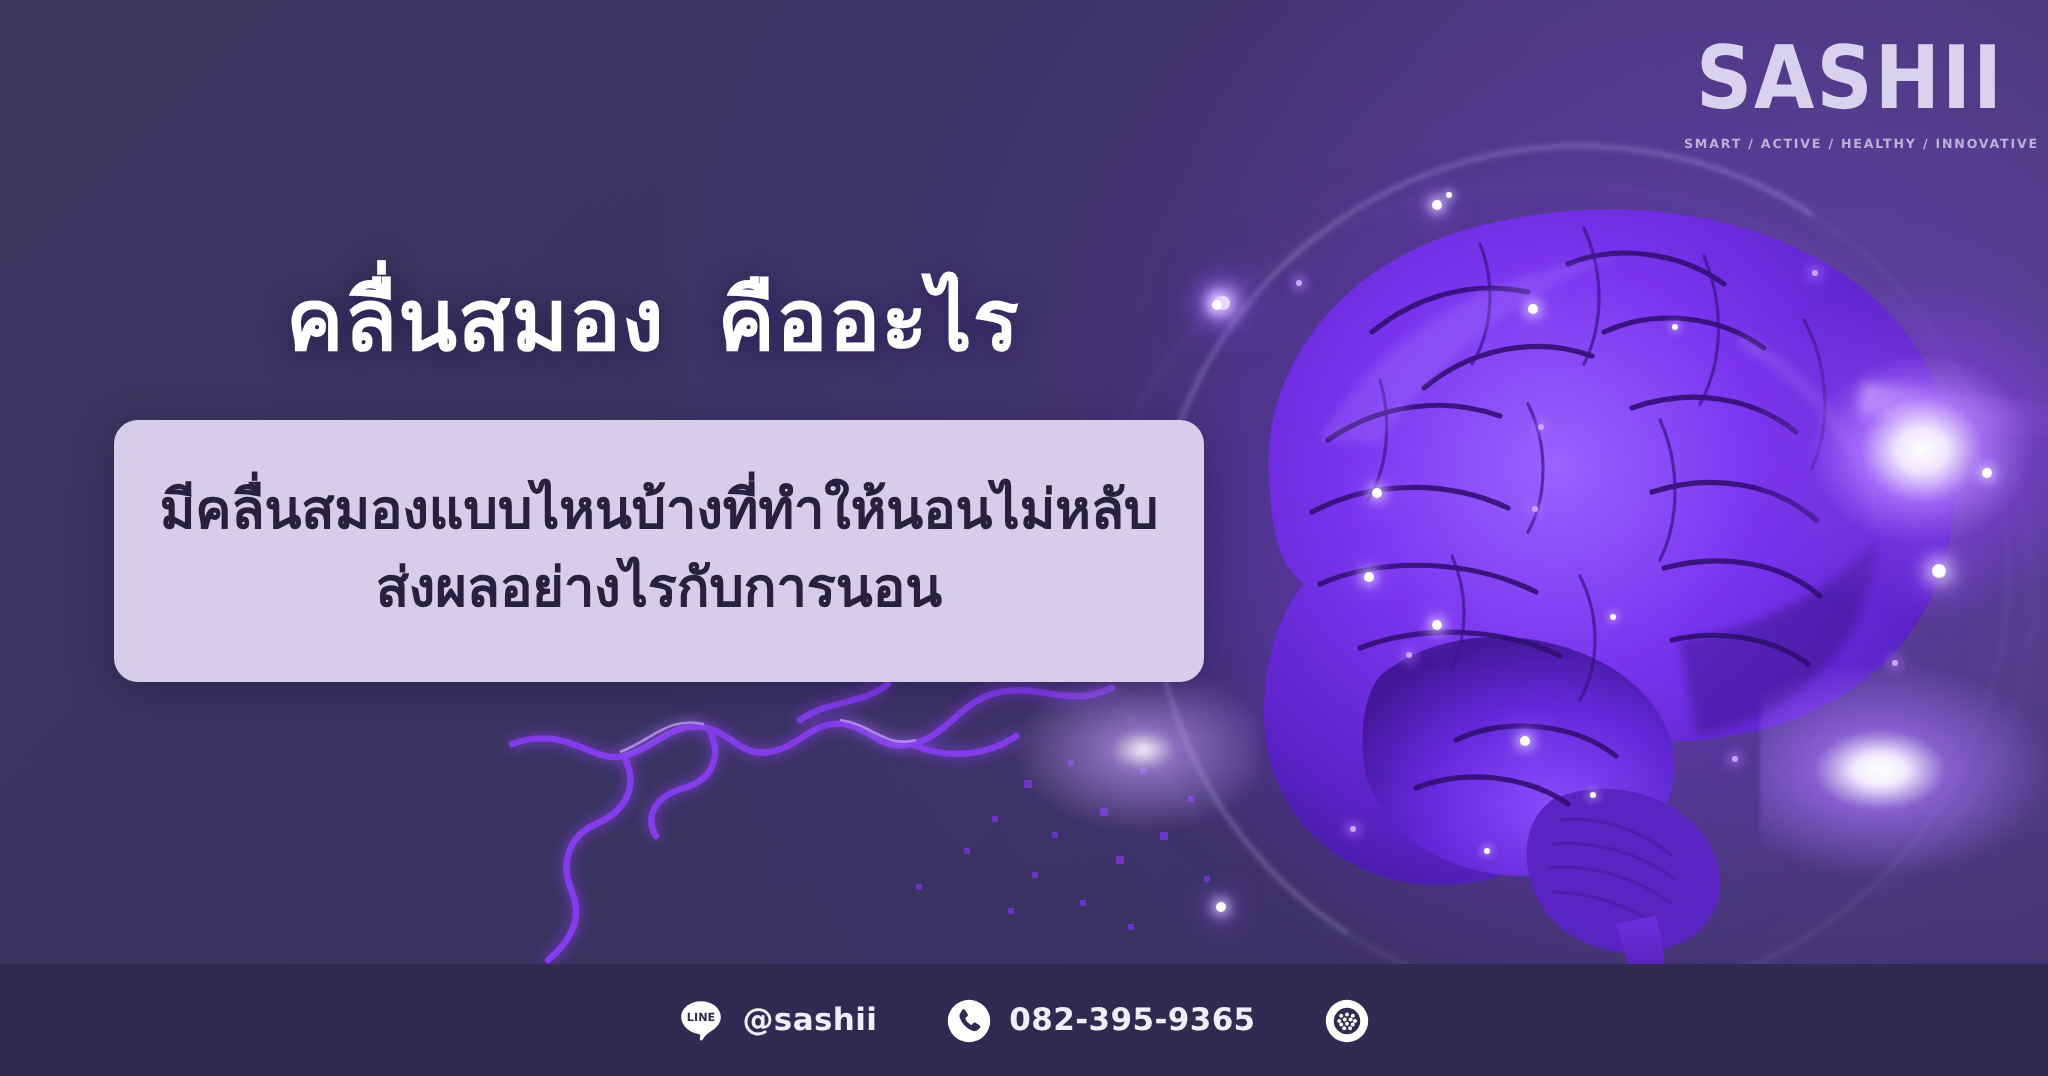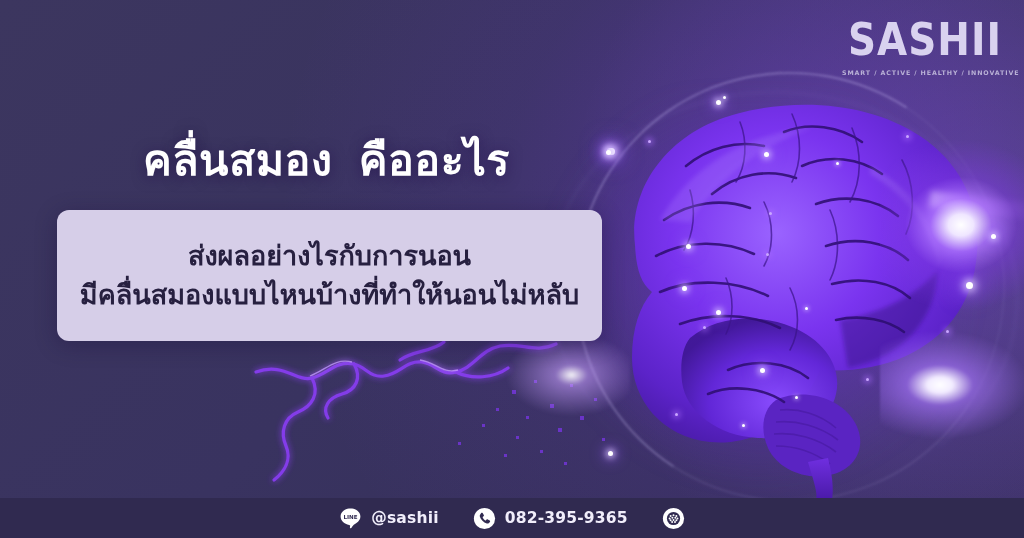--- a/index.html
+++ b/index.html
@@ -144,21 +144,21 @@
     color:#272040;
     font-size:27px;
     font-weight:600;
     line-height:1.22;
     white-space:nowrap;
   }
 
   
   .footer {
     position:absolute; left:0; bottom:0;
-    width:1024px; height:40px;
+    width:1024px; height:56px;
     background:#302a50;
     display:flex;
     align-items:center;
     justify-content:center;
     gap:34px;
   }
   .fitem { display:flex; align-items:center; gap:9px; }
   .fitem .label {
     color:#f1eefb;
     font-size:15.5px;
@@ -351,22 +351,22 @@
   <div class="dot sm violet" style="left:946px; top:330px;"></div>
 
   <div class="logo">
     <div class="logo-mark">SASHII</div>
     <div class="logo-tag">SMART / ACTIVE / HEALTHY / INNOVATIVE</div>
   </div>
 
   <div class="headline">คลื่นสมอง คืออะไร</div>
 
   <div class="subcard">
+    <div class="subline">มีคลื่นสมองแบบไหนบ้างที่ทำให้นอนไม่หลับ</div>
     <div class="subline">ส่งผลอย่างไรกับการนอน</div>
-    <div class="subline">มีคลื่นสมองแบบไหนบ้างที่ทำให้นอนไม่หลับ</div>
   </div>
 
   <div class="footer">
 
     <div class="fitem">
       <span class="ficon">
         <svg width="23" height="23" viewBox="0 0 23 23">
           <path d="M11.5 1.6c5.5 0 9.9 3.5 9.9 7.9 0 2.6-1.5 4.9-4 6.5-2.1 1.4-3.4 2.4-4.1 3.4-.5.8-1.1 1.9-1.9 1.9-.6 0-.5-.9-.4-1.5.1-.5.2-1 .1-1.3-.1-.3-.5-.4-1-.5C5.3 17.1 1.6 13.6 1.6 9.5c0-4.4 4.4-7.9 9.9-7.9Z" fill="#ffffff"></path>
           <text x="11.5" y="11.6" font-family="DejaVu Sans, sans-serif" font-size="5.6" font-weight="700" fill="#302a50" text-anchor="middle">LINE</text>
         </svg>

